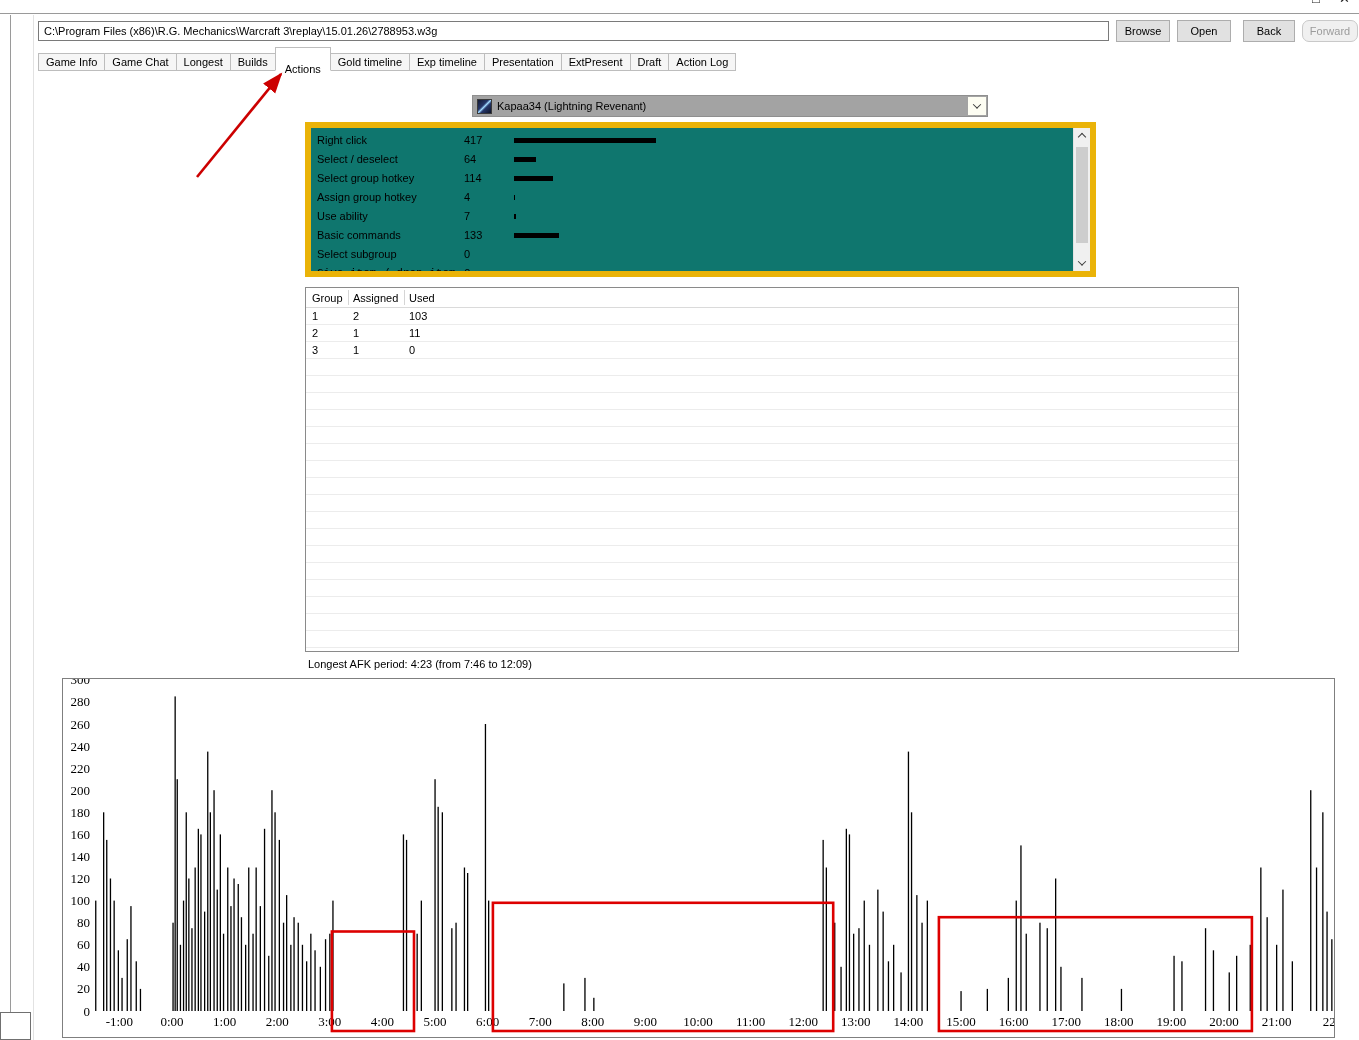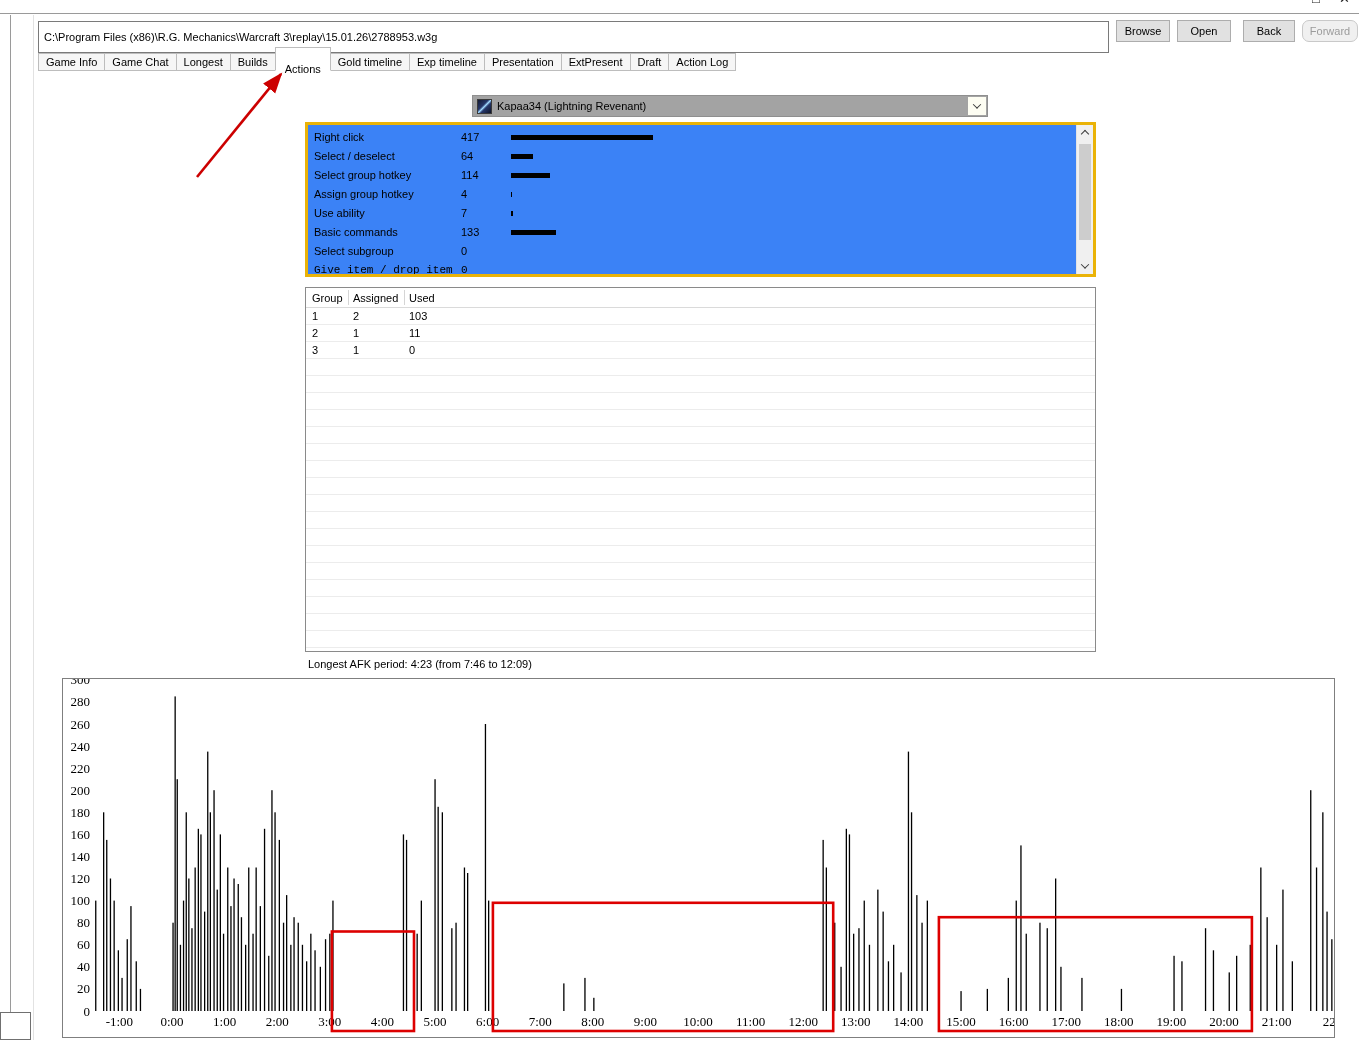--- a/index.html
+++ b/index.html
@@ -16,21 +16,21 @@
 
   
   .top-edge { position:absolute; left:0; top:0; width:1359px; height:14px; background:#fff; border-bottom:1px solid #9a9a9a; overflow:hidden; }
   .winctl { position:absolute; top:-9px; font-size:13px; color:#222; }
   .left-rail { position:absolute; left:10px; top:15px; width:1px; height:1025px; background:#9a9a9a; }
   .left-rail2 { position:absolute; left:33px; top:15px; width:1px; height:1025px; background:#e2e2e2; }
   .corner-box { position:absolute; left:0; top:1012px; width:31px; height:28px; border:1px solid #707070; background:#fff; }
 
   
   .path-input {
-    position:absolute; left:38px; top:21px; width:1071px; height:32px;
+    position:absolute; left:38px; top:21px; width:1071px; height:20px;
     border:1px solid #7a7a7a; background:#fff; font-family:inherit; font-size:11px; padding:0 5px; color:#000;
   }
   .win-btn {
     position:absolute; top:20px; height:22px; background:#e1e1e1; border:1px solid #adadad;
     font-family:inherit; font-size:11px; color:#000; text-align:center; cursor:default;
   }
   .win-btn.disabled { color:#9b9b9b; background:#f0f0f0; border-color:#c9c9c9; }
   #btn-browse { left:1116px; width:54px; }
   #btn-open { left:1177px; width:54px; }
   #btn-back { left:1243px; width:52px; }
@@ -61,35 +61,35 @@
     position:absolute; right:1px; top:1px; bottom:1px; width:18px; background:#fdfdf2;
     display:flex; align-items:center; justify-content:center;
   }
   .chev { display:inline-block; width:6px; height:6px; border-right:1.4px solid #3c3c3c; border-bottom:1.4px solid #3c3c3c; }
   .chev.down { transform:rotate(45deg) translate(-1px,-1px); }
   .chev.up { transform:rotate(-135deg); }
 
   
   .actions-list {
     position:absolute; left:305px; top:122px; width:791px; height:155px;
-    border:3px solid #eab308; background:#3b82f6;
+    border:6px solid #eab308; background:#0f766e;
   }
   .actions-rows { position:absolute; left:0; top:0; right:17px; bottom:0; overflow:hidden; }
   .action-row { position:absolute; left:0; right:0; height:19px; }
   .action-label { position:absolute; left:6px; top:3px; white-space:nowrap; }
   .action-count { position:absolute; left:153px; top:3px; }
   .action-bar { position:absolute; left:203px; top:7px; height:5px; background:#000; }
   .vscroll { position:absolute; right:0; top:0; bottom:0; width:17px; background:#f0f0f0; border-left:1px solid #e3e3e3; }
   .vs-up, .vs-down { position:absolute; left:0; width:16px; height:17px; display:flex; align-items:center; justify-content:center; }
   .vs-up { top:0; } .vs-down { bottom:0; }
   .vs-thumb { position:absolute; left:2px; width:12px; top:19px; height:96px; background:#cdcdcd; }
 
   
   .groups-table {
-    position:absolute; left:305px; top:287px; width:791px; height:365px;
+    position:absolute; left:305px; top:287px; width:934px; height:365px;
     border:1px solid #8a8a8a; background:#fff;
   }
   .gt-header { position:relative; height:20px; border-bottom:1px solid #dadada; background:#fff; }
   .gt-h { position:absolute; top:4px; white-space:nowrap; }
   .gt-h.h1 { left:6px; } .gt-h.h2 { left:47px; } .gt-h.h3 { left:103px; }
   .gt-sep { position:absolute; top:2px; bottom:2px; width:1px; background:#d5d5d5; }
   .gt-sep.s1 { left:42px; } .gt-sep.s2 { left:98px; }
   .gt-body { position:absolute; left:0; right:0; top:20px; bottom:0; overflow:hidden; }
   .gt-row { position:relative; height:17px; border-bottom:1px solid #ececec; }
   .gt-row span { position:absolute; top:2px; white-space:nowrap; }

